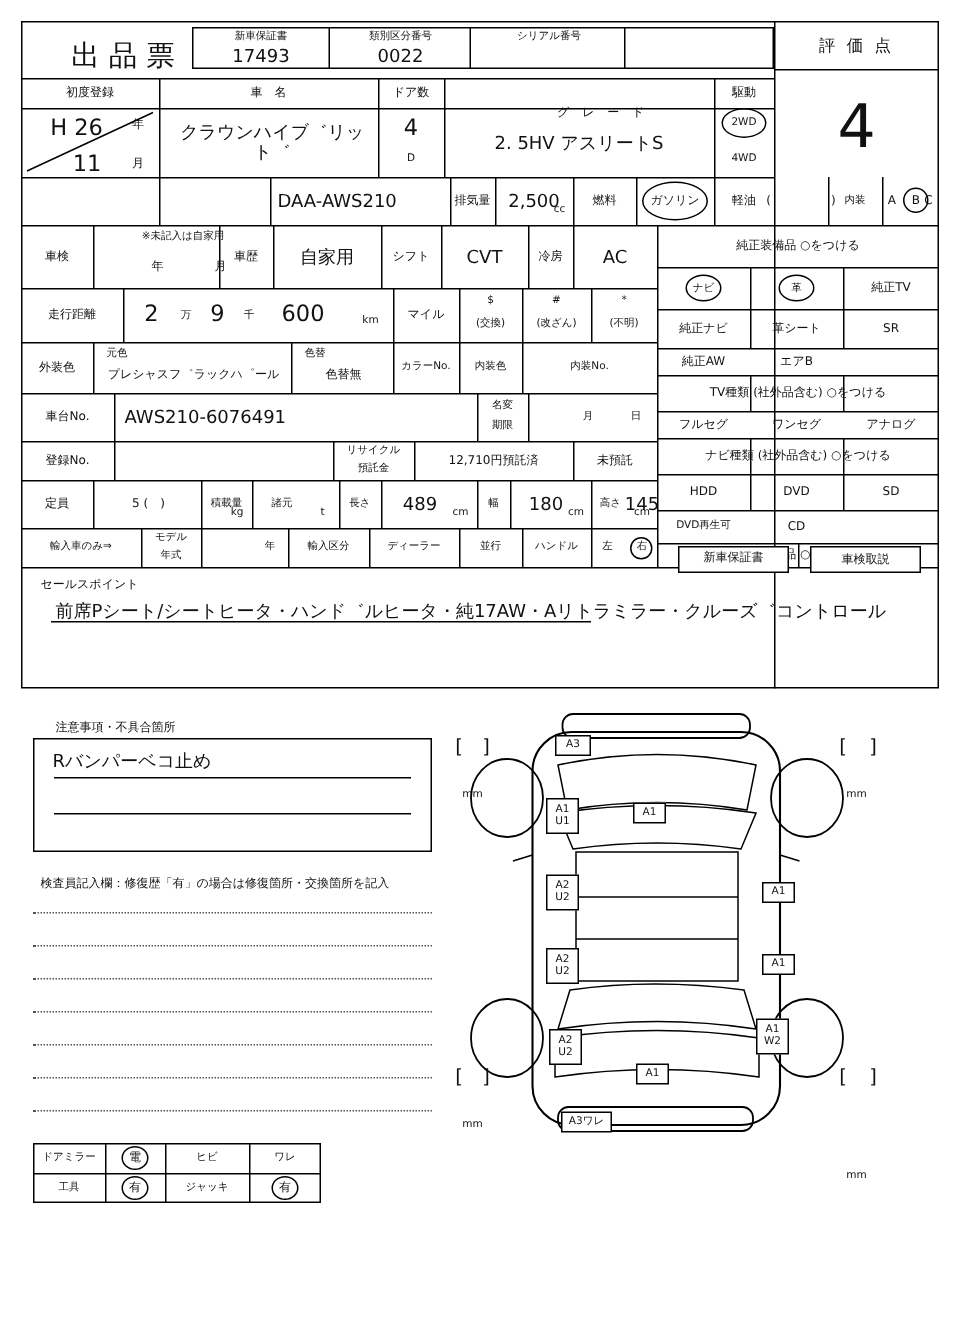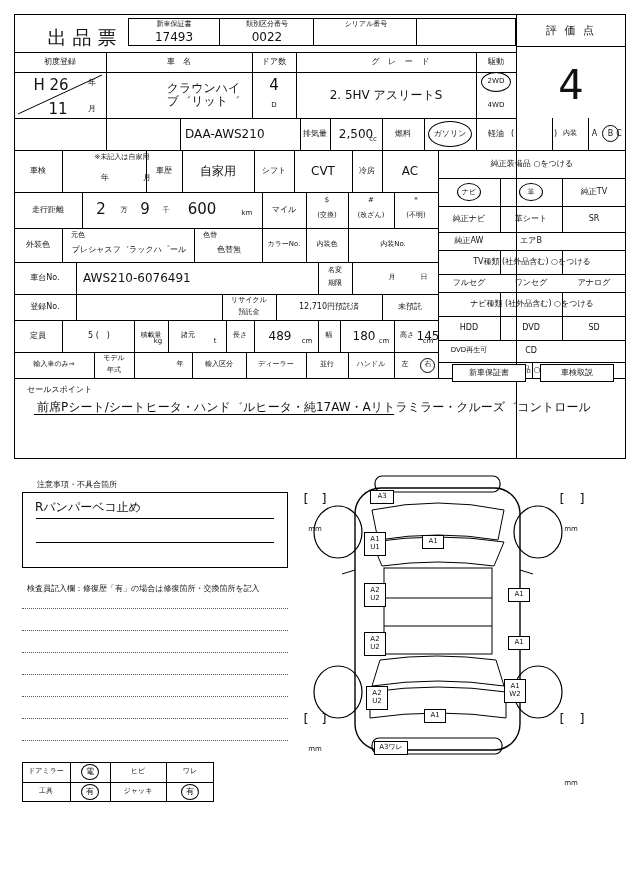--- a/index.html
+++ b/index.html
@@ -66,27 +66,27 @@
   <div class="lbl sm" style="left:16px;top:54px;width:88px;height:16px;">初度登録</div>
   <div class="lbl big" style="left:20px;top:74px;width:62px;height:24px;">H 26</div>
   <div class="lbl sm" style="left:82px;top:74px;width:20px;height:18px;">年</div>
   <div class="lbl big" style="left:34px;top:100px;width:48px;height:20px;">11</div>
   <div class="lbl sm" style="left:82px;top:100px;width:20px;height:18px;">月</div>
   <svg class="diag" style="left:14px;top:72px;" width="92" height="46">
       <line x1="4" y1="42" x2="88" y2="3" stroke="#000" stroke-width="1"></line>
     </svg>
 
   <div class="lbl sm" style="left:106px;top:54px;width:146px;height:16px;">車　名</div>
-  <div class="lbl mid lf" style="left:108px;top:76px;width:144px;height:38px;padding-left:47px;">クラウンハイブ゛リット゛</div>
+  <div class="lbl mid lf" style="left:108px;top:76px;width:144px;height:38px;">クラウンハイブ゛リット゛</div>
 
   <div class="lbl sm" style="left:252px;top:54px;width:44px;height:16px;">ドア数</div>
   <div class="lbl big" style="left:252px;top:74px;width:44px;height:24px;">4</div>
   <div class="lbl xs" style="left:252px;top:98px;width:44px;height:16px;">D</div>
 
-  <div class="lbl sm" style="left:296px;top:54px;width:180px;height:16px;letter-spacing:3px;padding-left:32px;">グ レ ー ド</div>
+  <div class="lbl sm" style="left:296px;top:67px;width:180px;height:16px;letter-spacing:3px;padding-left:32px;">グ レ ー ド</div>
   <div class="lbl mid" style="left:296px;top:76px;width:180px;height:38px;">2. 5HV アスリートS</div>
 
   <div class="lbl sm" style="left:476px;top:54px;width:40px;height:16px;">駆動</div>
   <div class="ocircle" style="left:481px;top:72px;width:30px;height:20px;"></div>
   <div class="lbl xs" style="left:476px;top:74px;width:40px;height:16px;">2WD</div>
   <div class="lbl xs" style="left:476px;top:98px;width:40px;height:16px;">4WD</div>
 
   <div class="lbl mid lf" style="left:182px;top:118px;width:118px;height:32px;">DAA-AWS210</div>
   <div class="lbl sm" style="left:300px;top:118px;width:30px;height:32px;line-height:1.0;">排気量</div>
   <div class="lbl mid" style="left:330px;top:118px;width:52px;height:32px;">2,500</div>

